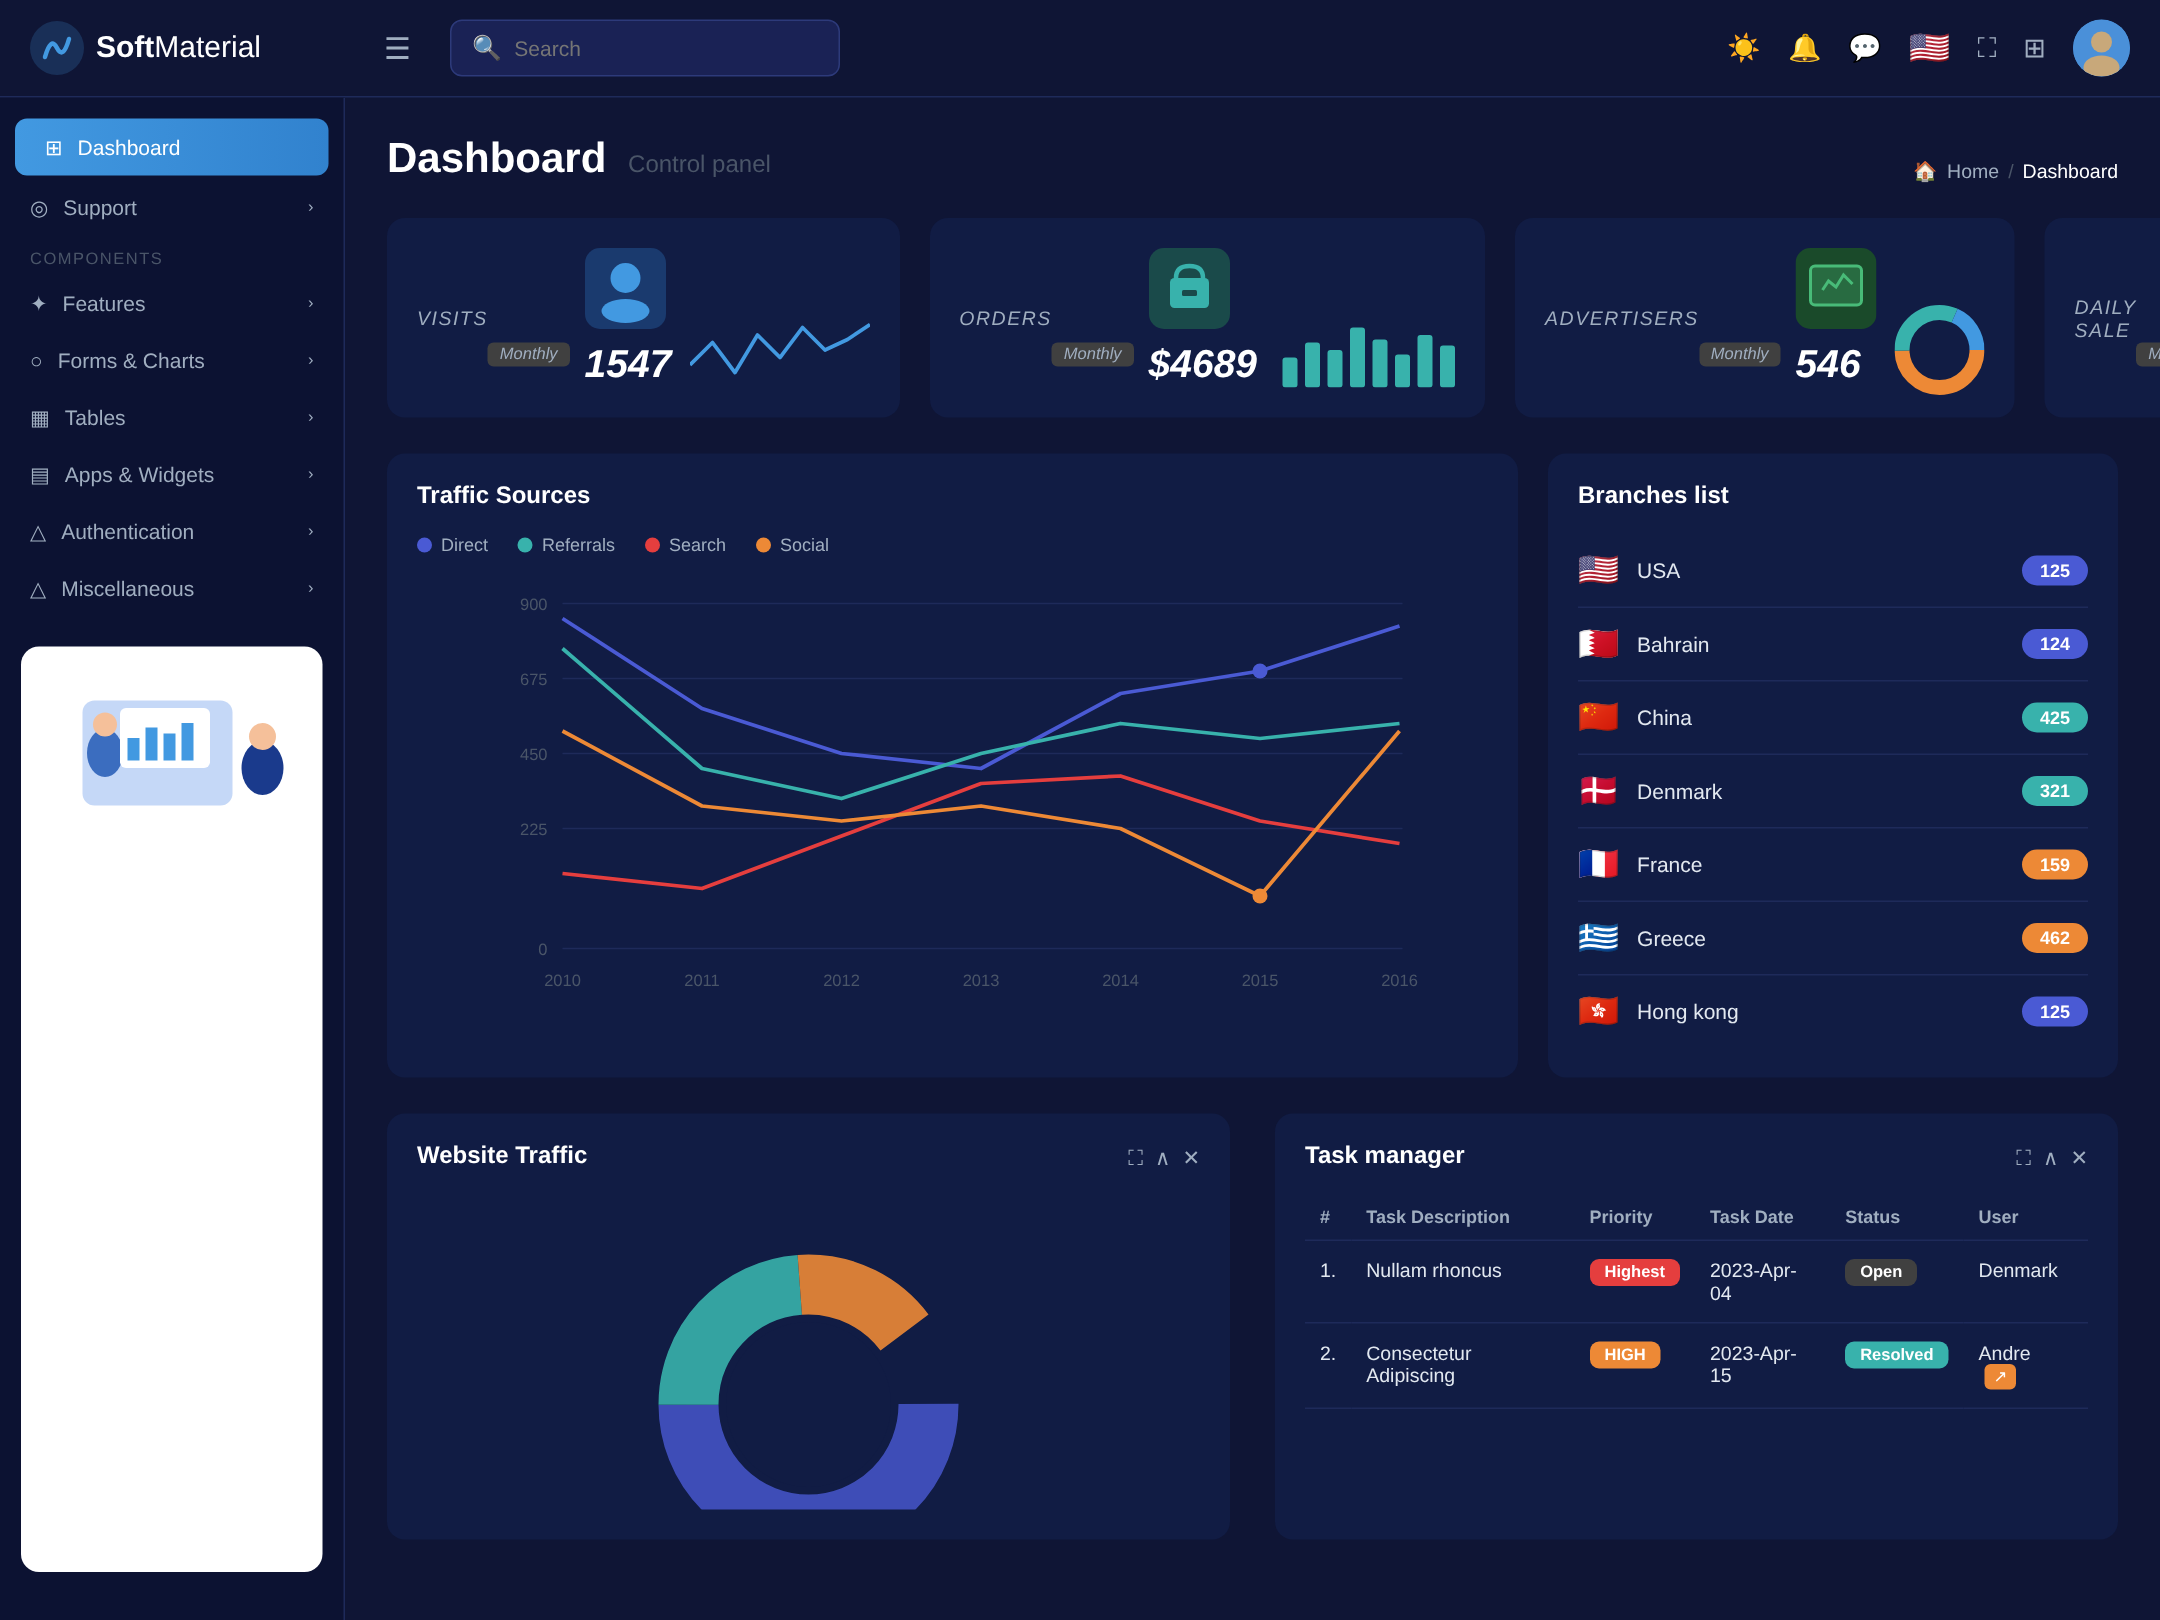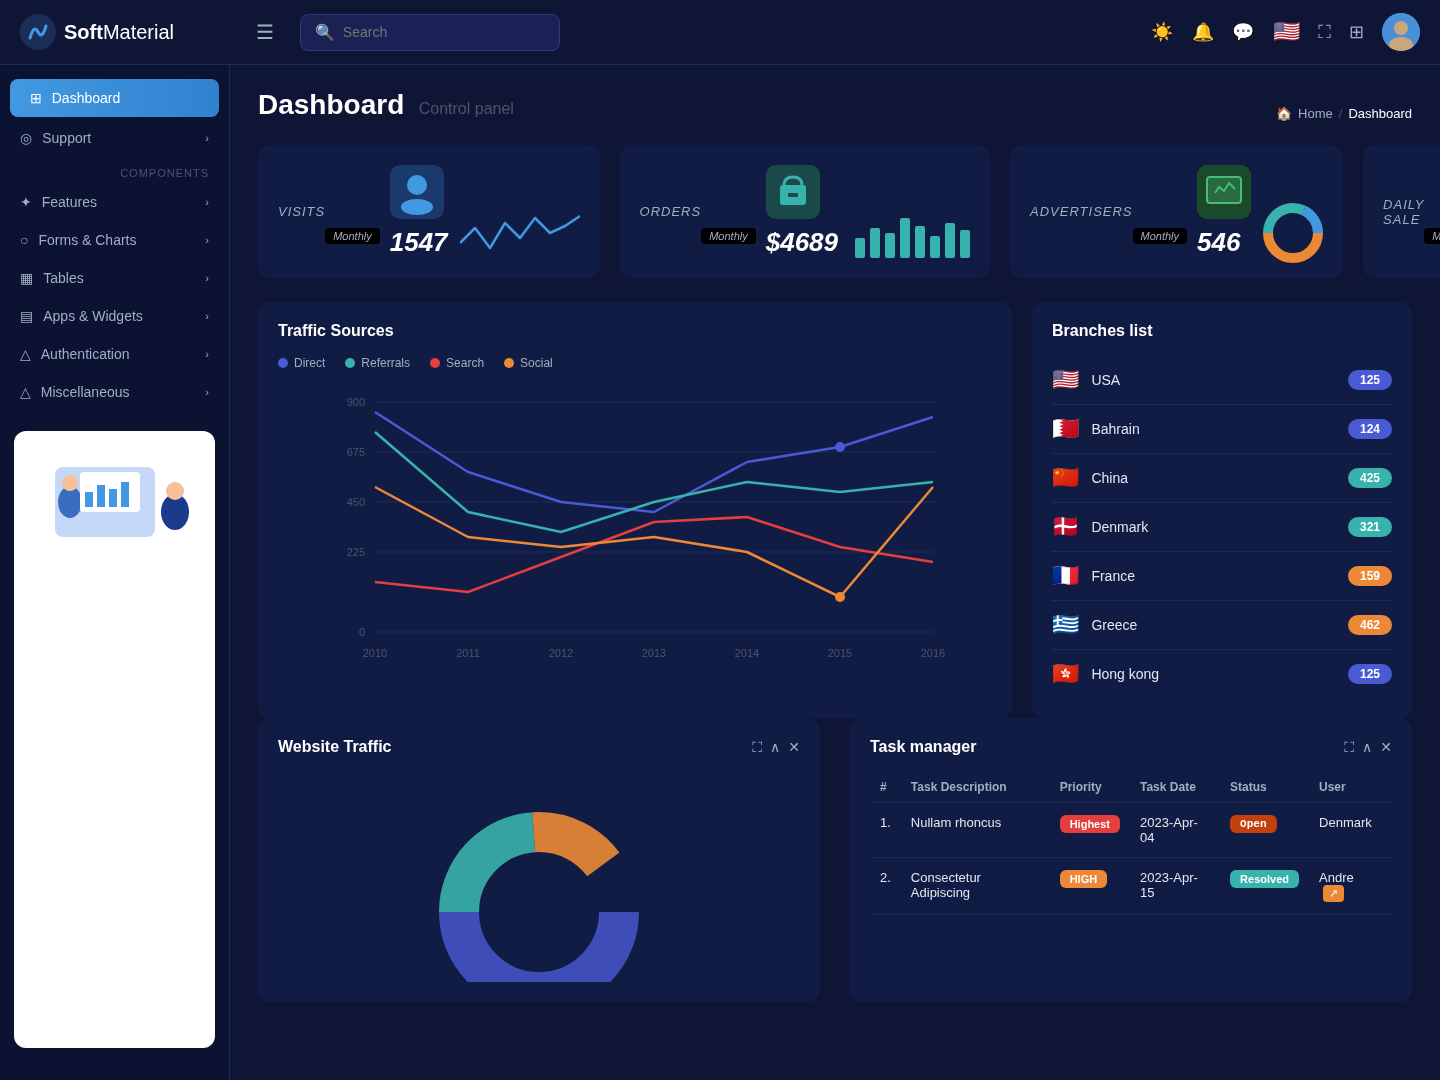--- a/index.html
+++ b/index.html
@@ -19,47 +19,47 @@
     .avatar { width: 38px; height: 38px; border-radius: 50%; background: #4a90d9; display: flex; align-items: center; justify-content: center; overflow: hidden; }
 
     
     .main-layout { display: flex; flex: 1; overflow: hidden; }
 
     
     .sidebar { width: 230px; background: #0c1232; border-right: 1px solid #1e2a5a; padding: 12px 0; display: flex; flex-direction: column; overflow-y: auto; }
     .sidebar-item { display: flex; align-items: center; padding: 11px 20px; cursor: pointer; color: #a0aec0; font-size: 14px; gap: 10px; position: relative; transition: all 0.2s; }
     .sidebar-item.active { color: #fff; background: linear-gradient(90deg, #4299e1, #3182ce); border-radius: 8px; margin: 2px 10px; }
     .sidebar-item .chevron { margin-left: auto; font-size: 11px; }
-    .sidebar-section { padding: 10px 20px 4px; font-size: 11px; color: #4a5568; text-transform: uppercase; letter-spacing: 1px; text-align: right; }
+    .sidebar-section { padding: 10px 20px 4px; font-size: 11px; color: #4a5568; text-transform: uppercase; letter-spacing: 1px; }
     .sidebar-promo { margin: 20px 14px; background: #fff; border-radius: 12px; padding: 16px; display: flex; flex-direction: column; align-items: center; flex: 1; min-height: 120px; overflow: hidden; }
     .sidebar-promo-img { width: 100%; height: 100px; display: flex; align-items: center; justify-content: center; }
 
     
     .content { flex: 1; overflow-y: auto; background: #0f1535; }
     .content-inner { padding: 24px 28px; }
 
     
     .page-header { display: flex; align-items: flex-end; justify-content: space-between; margin-bottom: 24px; }
     .page-title { font-size: 28px; font-weight: 700; color: #fff; }
     .page-subtitle { font-size: 16px; color: #4a5568; margin-left: 10px; }
     .breadcrumb { display: flex; align-items: center; gap: 6px; color: #a0aec0; font-size: 13px; }
     .breadcrumb-sep { color: #4a5568; }
 
     
     .stat-cards { display: grid; grid-template-columns: repeat(4, 1fr); gap: 20px; margin-bottom: 24px; }
     .stat-card { background: #111c44; border-radius: 12px; padding: 20px; display: flex; flex-direction: row; gap: 10px; font-style: italic; }
     .stat-card-header { display: flex; align-items: center; justify-content: space-between; }
     .stat-card-title { font-size: 13px; color: #a0aec0; text-transform: uppercase; letter-spacing: 1px; }
-    .stat-badge { background: #000000; color: #a0aec0; font-size: 11px; padding: 2px 8px; border-radius: 4px; margin-top: 48px; }
+    .stat-badge { background: #404040; color: #a0aec0; font-size: 11px; padding: 2px 8px; border-radius: 4px; margin-top: 48px; }
     .stat-card-body { display: flex; align-items: flex-end; justify-content: space-between; }
     .stat-value { font-size: 26px; font-weight: 700; color: #fff; }
     .stat-chart { flex: 1; margin-left: 12px; height: 50px; }
 
     
-    .charts-row { display: grid; grid-template-columns: 1fr 380px; gap: 20px; }
+    .charts-row { display: grid; grid-template-columns: 1fr 380px; gap: 20px; margin-bottom: 24px; }
     .chart-card { background: #111c44; border-radius: 12px; padding: 20px; }
     .chart-title { font-size: 16px; font-weight: 600; color: #fff; margin-bottom: 16px; }
 
     
     .traffic-legend { display: flex; gap: 20px; margin-bottom: 12px; text-align: right; }
     .legend-item { display: flex; align-items: center; gap: 6px; font-size: 12px; color: #a0aec0; }
     .legend-dot { width: 10px; height: 10px; border-radius: 50%; }
 
     
     .branches-card { background: #111c44; border-radius: 12px; padding: 20px; }
@@ -472,21 +472,21 @@
             </thead>
             <tbody>
               <tr>
                 <td>1.</td>
                 <td>Nullam rhoncus</td>
                 <td>
                   <span class="priority-badge" style="background:#e53e3e;">Highest</span>
                 </td>
                 <td>2023-Apr-04</td>
                 <td>
-                  <span class="status-badge" style="background:#c2410c;font-family:Liberation Mono, monospace;">Open</span>
+                  <span class="status-badge" style="background:#404040;">Open</span>
                 </td>
                 <td>Denmark</td>
               </tr>
               <tr>
                 <td>2.</td>
                 <td>Consectetur Adipiscing</td>
                 <td>
                   <span class="priority-badge" style="background:#ed8936;">HIGH</span>
                 </td>
                 <td>2023-Apr-15</td>

